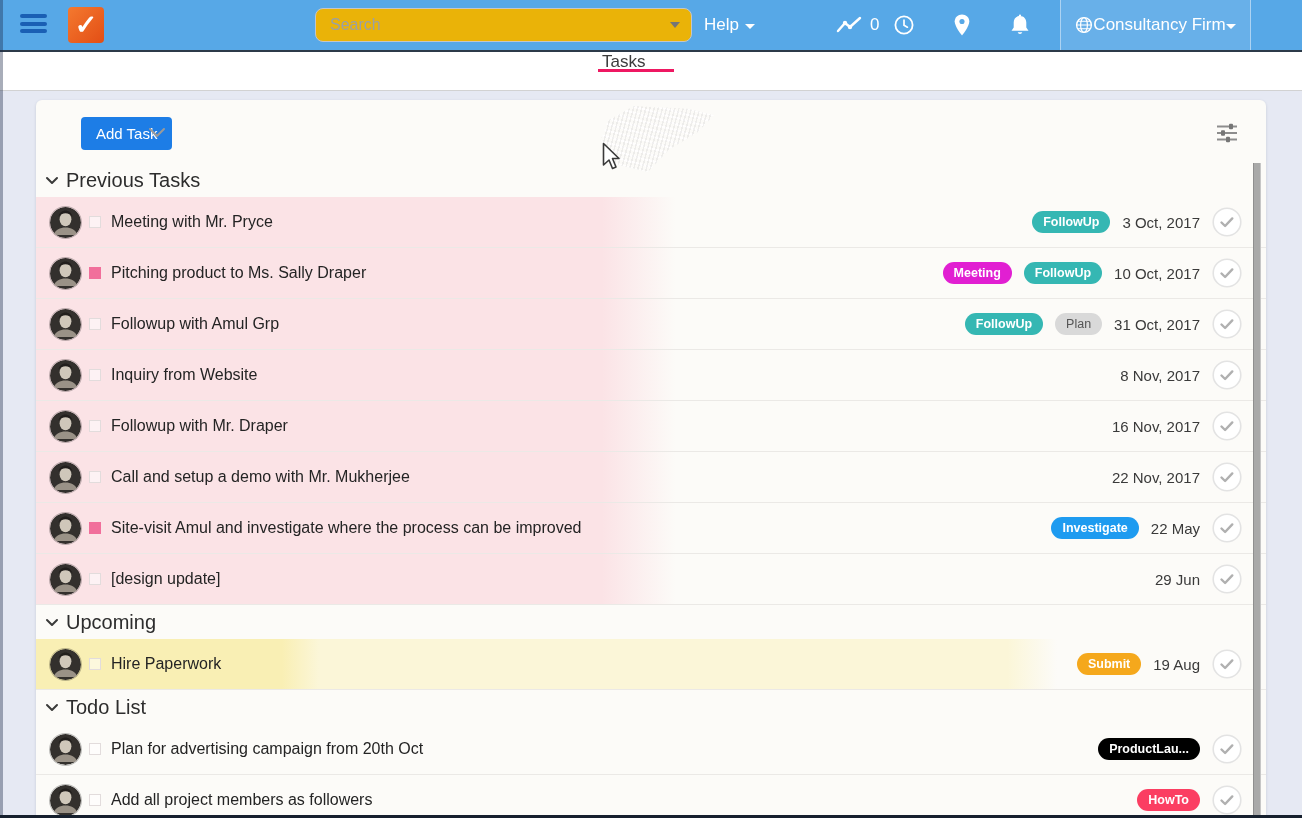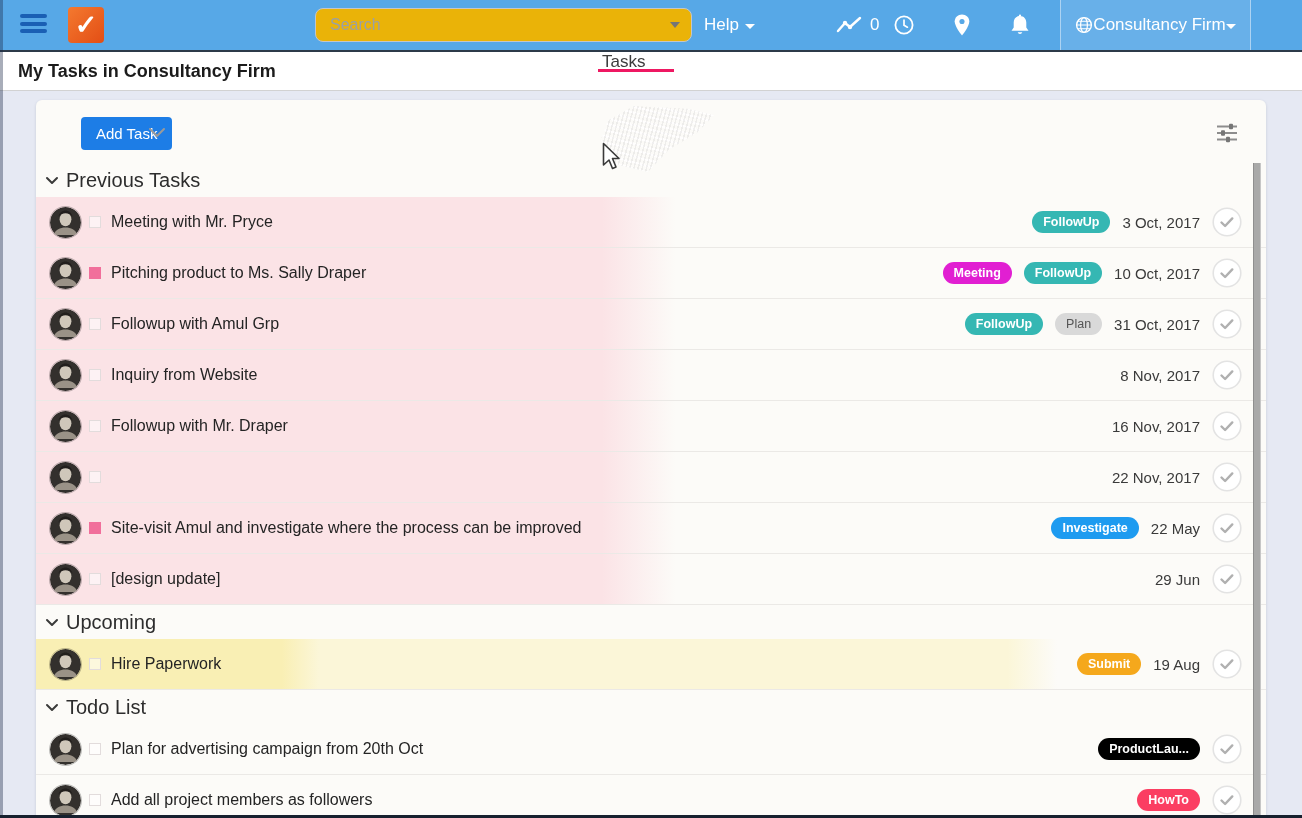--- a/index.html
+++ b/index.html
@@ -146,21 +146,20 @@
       <ellipse cx="9" cy="9" rx="3.4" ry="7.4" fill="none" stroke="#fff" stroke-width="1.2"></ellipse>
       <path d="M1.8 9h14.4M2.8 5.2h12.4M2.8 12.8h12.4" stroke="#fff" stroke-width="1.1" fill="none"></path>
     </svg>
     <span>Consultancy Firm</span>
     <span class="white-caret"></span>
   </div>
 </header>
 <div class="topbar-shadow"></div>
 
 <div class="subheader">
-  <div class="page-title">My Tasks in Consultancy Firm</div>
   <nav class="tabs">
     <span class="tab active">Tasks</span>
     <span class="tab">Files</span>
     <span class="tab">Analytics</span>
   </nav>
 </div>
 
 <div class="main-bg"></div>
 
 <div class="card">
@@ -304,20 +303,21 @@
   <div class="task-row tint-pink">
     <div class="avatar">
       <svg width="31" height="31" viewBox="0 0 31 31">
         <circle cx="15.5" cy="15.5" r="15.5" fill="#33302d"></circle>
         <ellipse cx="15.5" cy="12.3" rx="5.9" ry="6.9" fill="#cfc7ba"></ellipse>
         <path d="M3.2 28c2.6-5.6 6.6-7.6 12.3-7.6s9.7 2 12.3 7.6" fill="#9a9287"></path>
         <path d="M8.5 9.5c1-4 4-6 7-6s6 2 7 6c-2-2.2-4.3-3.2-7-3.2s-5 1-7 3.2z" fill="#221f1d"></path>
       </svg>
     </div>
     <div class="marker marker-outline"></div>
+    <span class="task-title">Call and setup a demo with Mr. Mukherjee</span>
     <div class="row-right">
       <span class="due-date">22 Nov, 2017</span>
       <span class="check-btn">
         <svg width="30" height="30" viewBox="0 0 30 30">
           <circle cx="15" cy="15" r="13.8" fill="#ffffff" stroke="#e3e3e3" stroke-width="1.6"></circle>
           <path d="M9.5 15.5l3.6 3.5 7.2-7.6" fill="none" stroke="#b0b0b0" stroke-width="2.4" stroke-linecap="round" stroke-linejoin="round"></path>
         </svg>
       </span>
     </div>
   </div>

